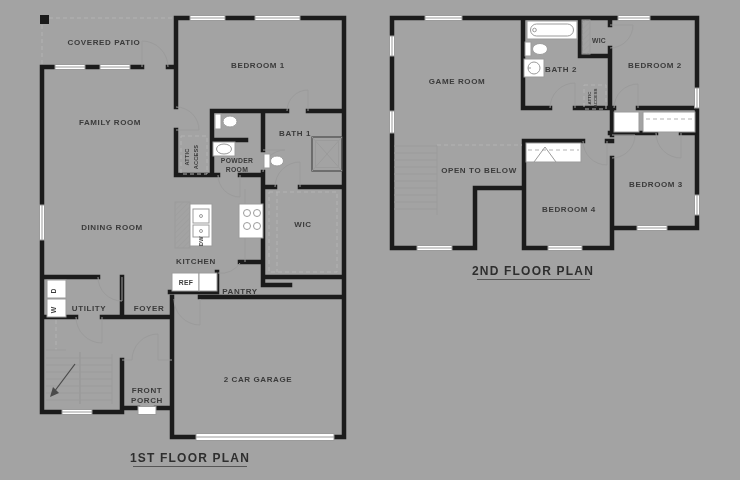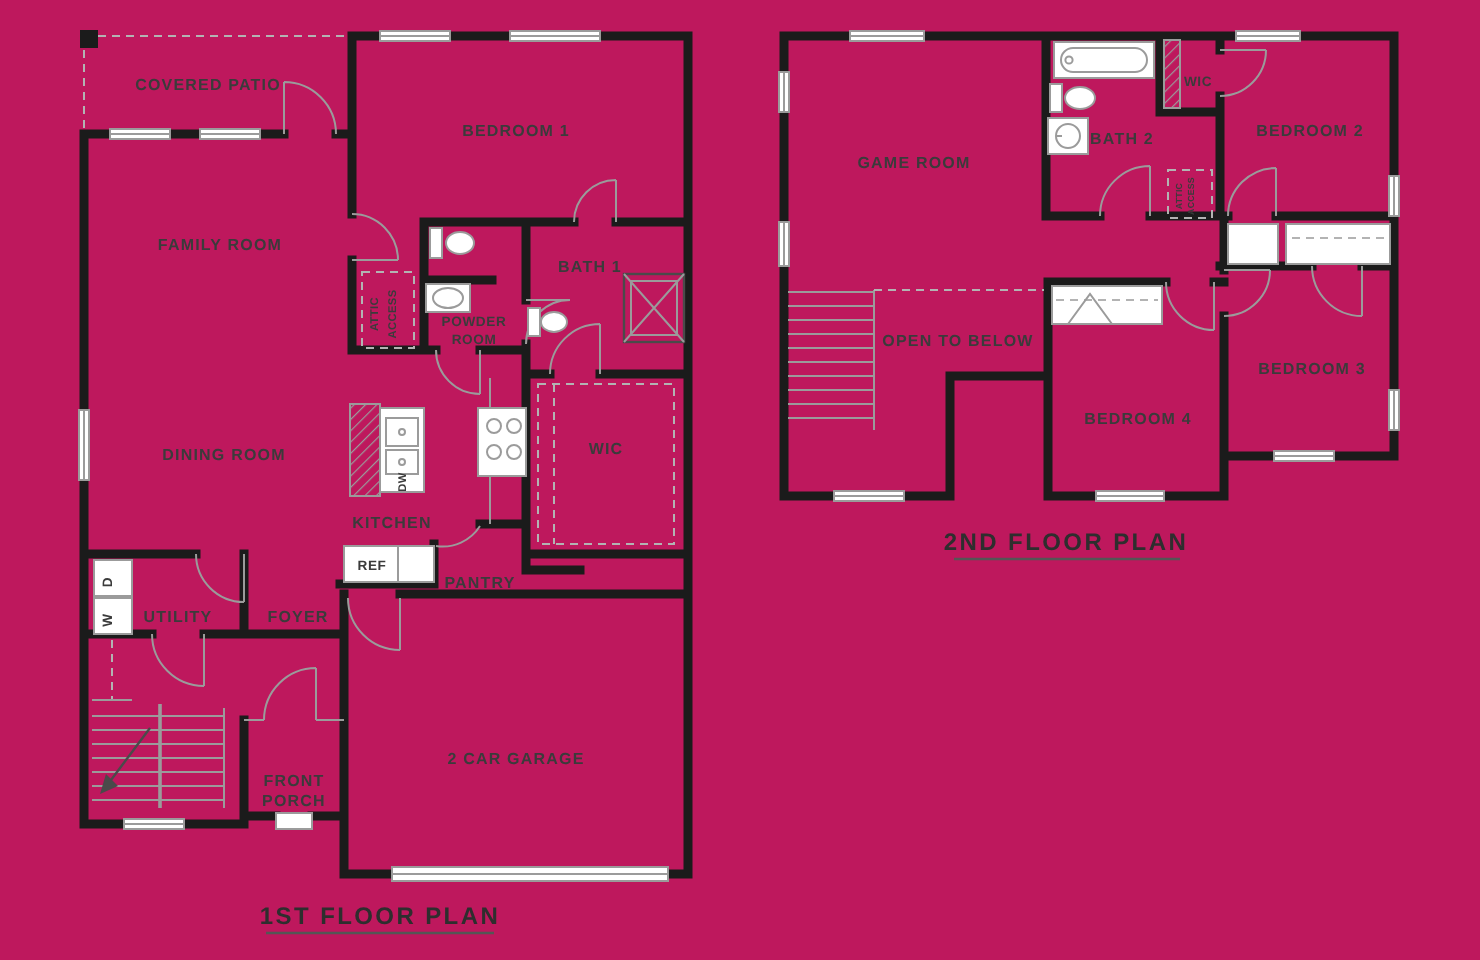--- a/index.html
+++ b/index.html
@@ -1,16 +1,16 @@
 <!DOCTYPE html>
 <html><head>
 <meta charset="utf-8">
 <style>
   html,body{margin:0;padding:0;background:#ffffff;}
-  .stage{position:relative;width:740px;height:480px;background:#be185d;overflow:hidden;
+  .stage{position:relative;width:740px;height:480px;background:#a3a3a3;overflow:hidden;
          font-family:"Liberation Sans", sans-serif;}
   svg{display:block;}
   .wall{stroke:#1b1b1b;stroke-width:4.5;fill:none;stroke-linecap:square;}
   .thin{stroke:#9b9b9b;stroke-width:1;fill:none;}
   .thin2{stroke:#9b9b9b;stroke-width:1.8;fill:none;}
   .dk{stroke:#4a4a4a;stroke-width:1.2;fill:none;}
   .dash{stroke:#b3b3b3;stroke-width:1;fill:none;stroke-dasharray:4 3;}
   .win{fill:#ffffff;stroke:#9b9b9b;stroke-width:1;}
   .fix{fill:#ffffff;stroke:#9b9b9b;stroke-width:1;}
   .lbl{font-family:"Liberation Sans", sans-serif;font-size:8px;font-weight:700;

